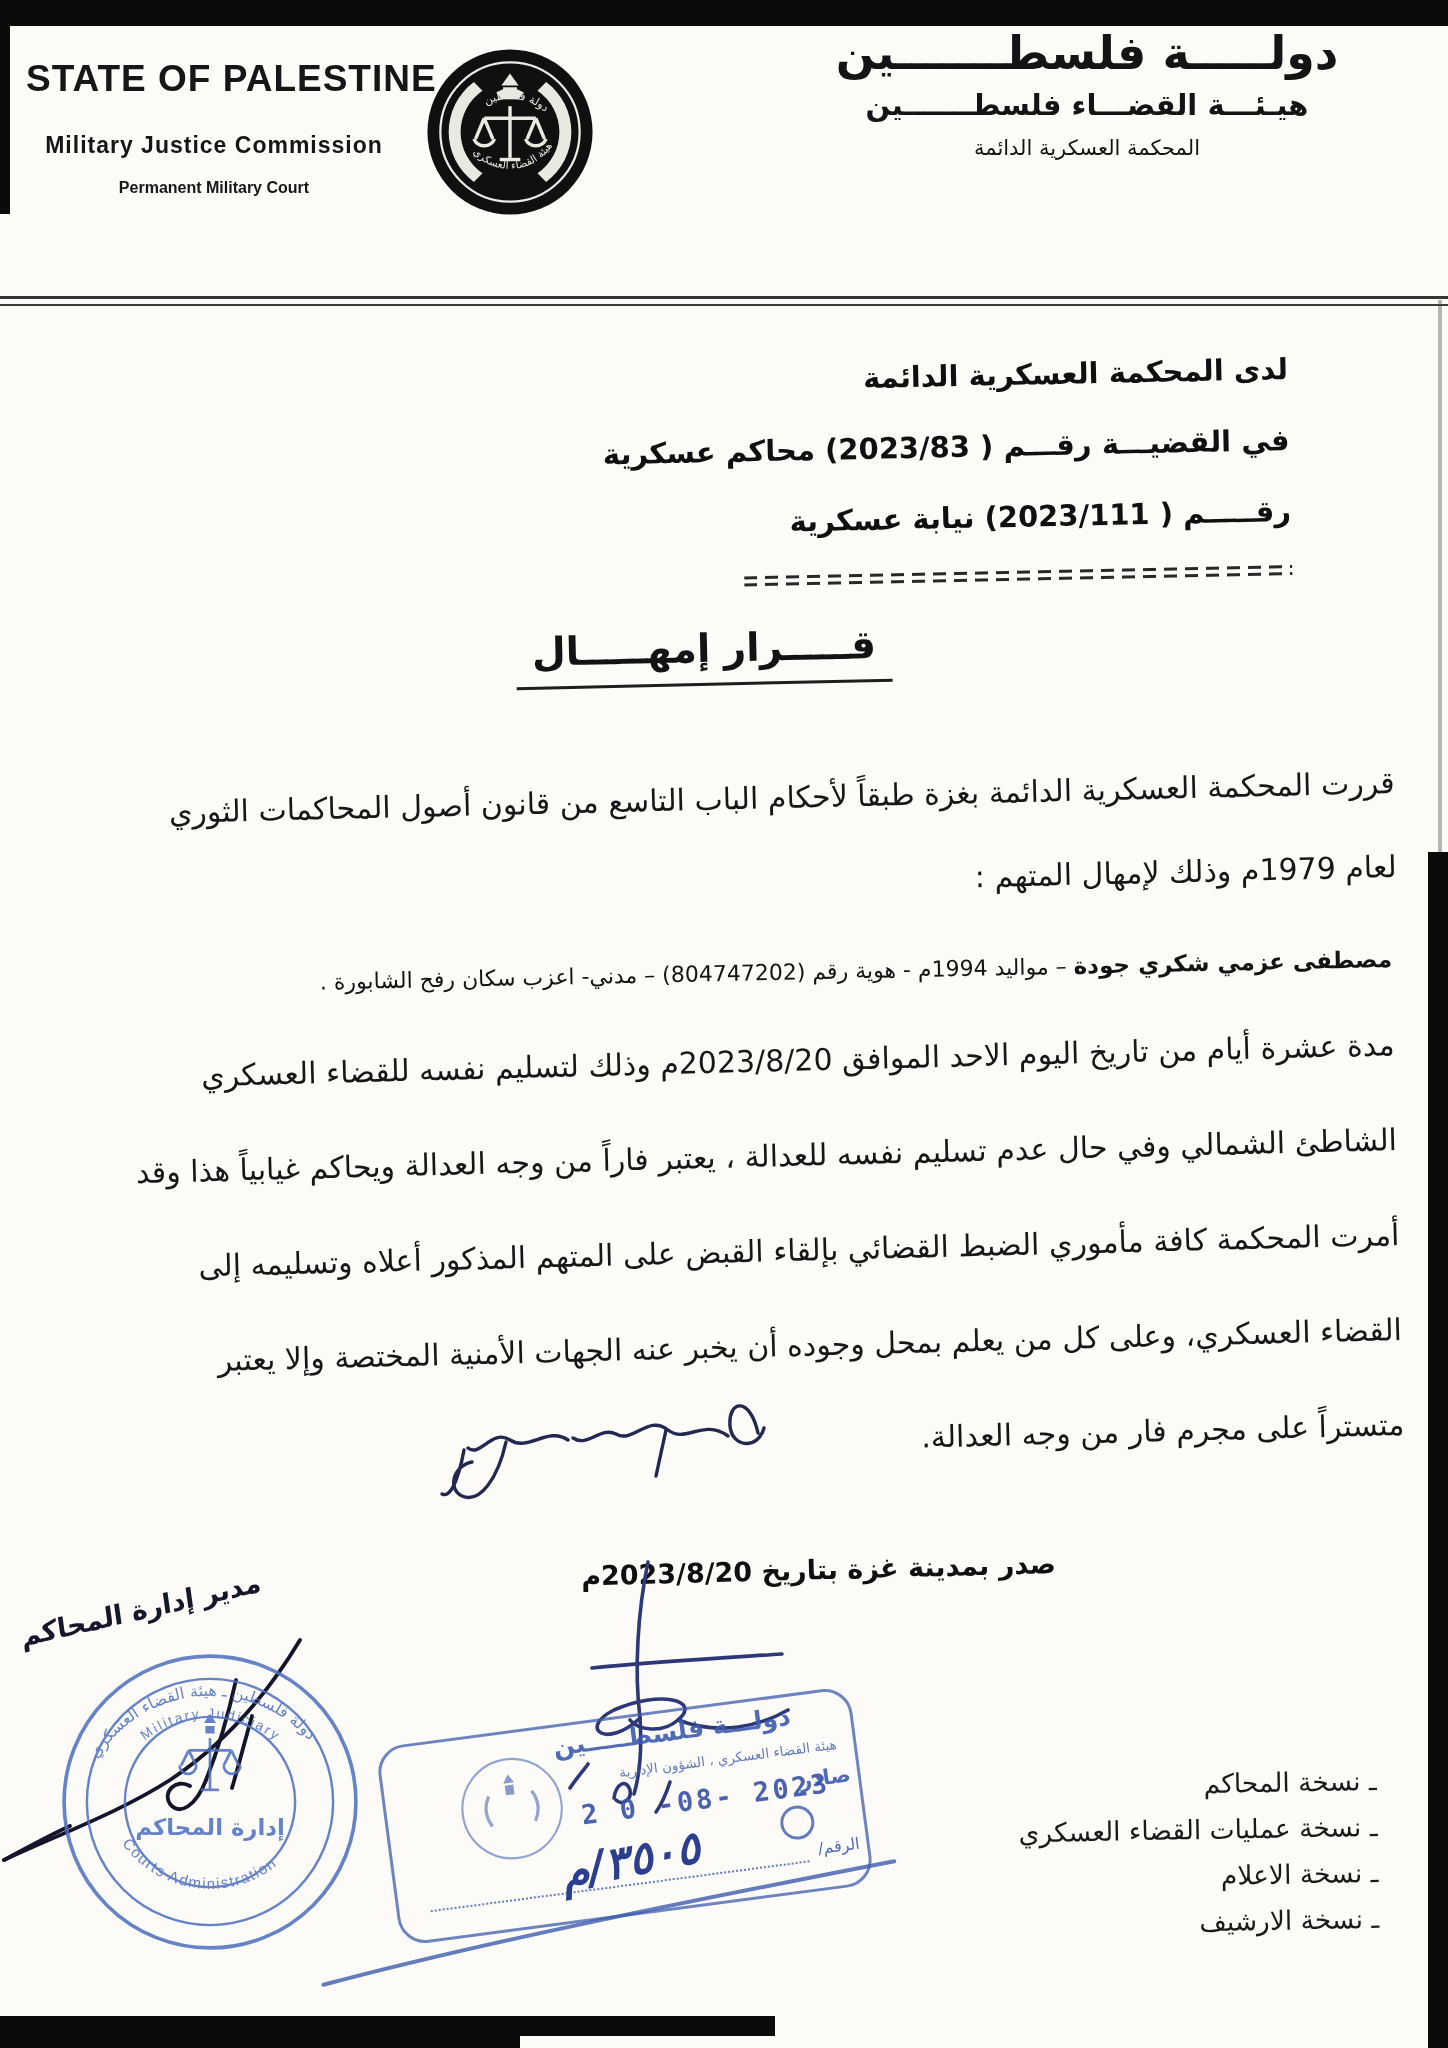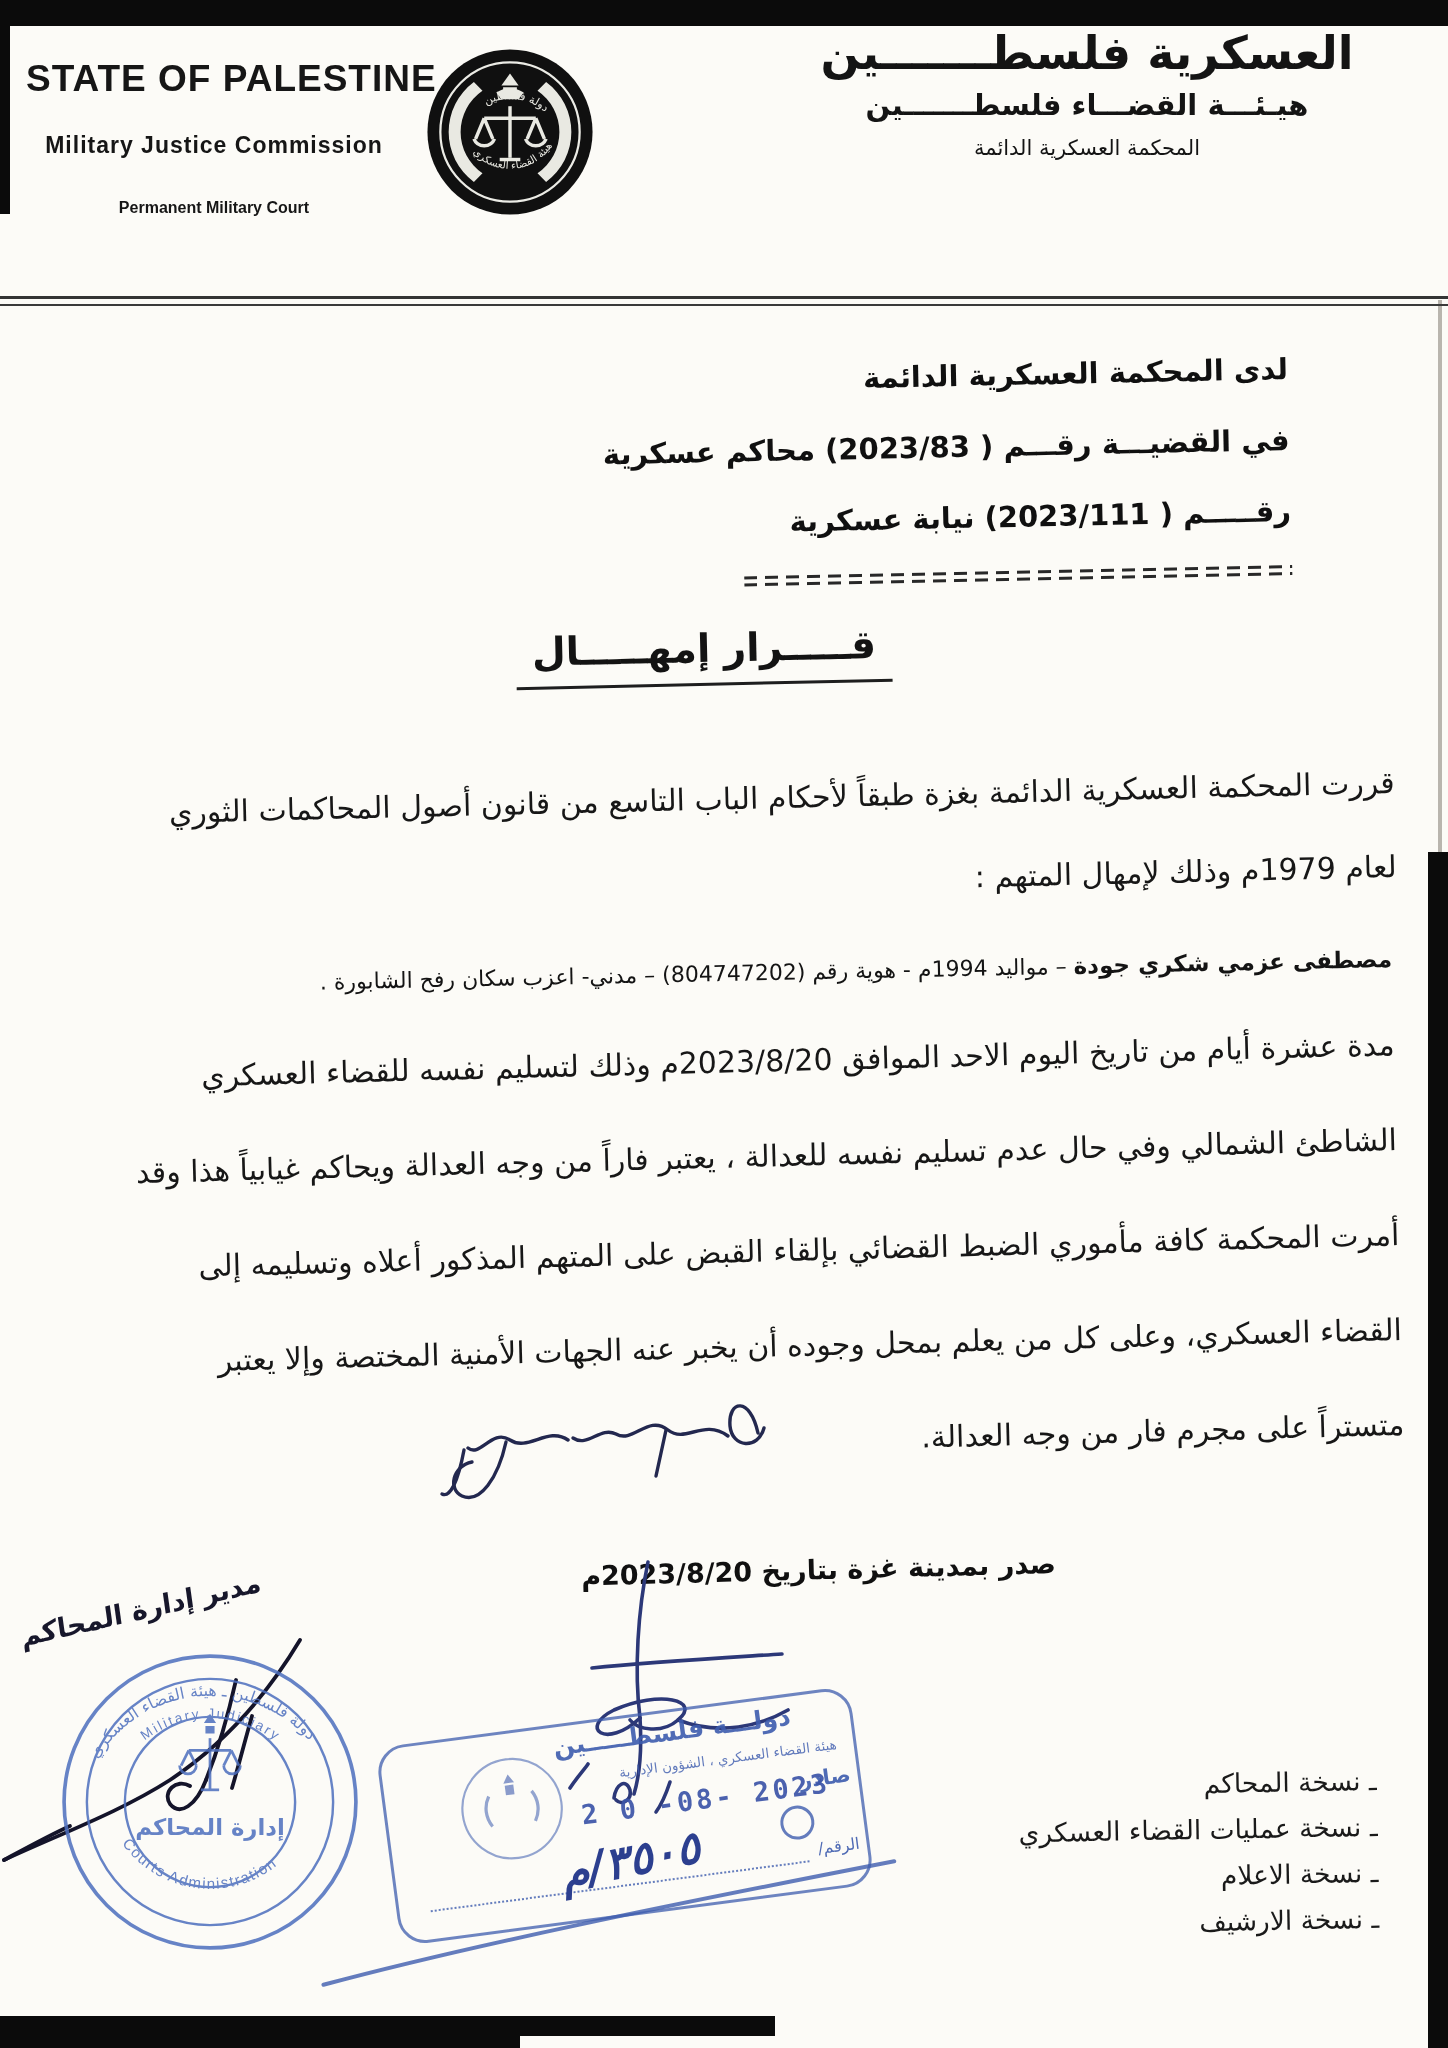--- a/index.html
+++ b/index.html
@@ -9,21 +9,21 @@
     font-family:"DejaVu Sans",sans-serif;color:#1b1b1b;
   }
   .scan-strip{position:absolute;background:#0b0b0b;}
   .scan-shadow{position:absolute;background:#b9b5ae;}
 
   
   .header-en{position:absolute;left:26px;top:58px;width:376px;text-align:center;
     font-family:"Liberation Sans",sans-serif;color:#161616;}
   .header-en .l1{font-size:37px;font-weight:bold;letter-spacing:1px;white-space:nowrap;}
   .header-en .l2{font-size:23px;font-weight:bold;margin-top:32px;letter-spacing:1px;white-space:nowrap;}
-  .header-en .l3{font-size:16px;font-weight:bold;margin-top:40px;white-space:nowrap;}
+  .header-en .l3{font-size:16px;font-weight:bold;margin-top:20px;white-space:nowrap;}
 
   .emblem{position:absolute;left:424px;top:46px;width:172px;height:172px;}
 
   .header-ar{position:absolute;right:26px;top:26px;width:670px;text-align:center;direction:rtl;color:#141414;}
   .header-ar .l1{font-size:46px;font-weight:bold;white-space:nowrap;}
   .header-ar .l2{font-size:29px;font-weight:bold;margin-top:8px;white-space:nowrap;}
   .header-ar .l3{font-size:21px;font-weight:normal;margin-top:14px;white-space:nowrap;}
 
   .rule-double{position:absolute;left:0;right:0;top:296px;height:5px;
     border-top:3px solid #343434;border-bottom:2px solid #3a3a3a;}
@@ -132,21 +132,21 @@
       <text font-size="6.5" fill="#e9e9e2" font-family="DejaVu Sans, sans-serif">
         <textPath href="#embTop" startOffset="32%">دولة فلسطين</textPath>
       </text>
       <text font-size="6" fill="#e9e9e2" font-family="DejaVu Sans, sans-serif">
         <textPath href="#embBot" startOffset="18%">هيئة القضاء العسكري</textPath>
       </text>
     </svg>
   </div>
 
   <div class="header-ar">
-    <div class="l1">العسكرية فلسطـــــــين</div>
+    <div class="l1">دولـــــة فلسطـــــــين</div>
     <div class="l2">هيـئـــة القضـــاء فلسطـــــــين</div>
     <div class="l3">المحكمة العسكرية الدائمة</div>
   </div>
 
   <div class="rule-double"></div>
 
   <div class="case-block">
     <div class="cl">لدى المحكمة العسكرية الدائمة</div>
     <div class="cl">في القضيـــة رقـــم ( 2023/83) محاكم عسكرية</div>
     <div class="cl">رقـــــم ( 2023/111) نيابة عسكرية</div>

